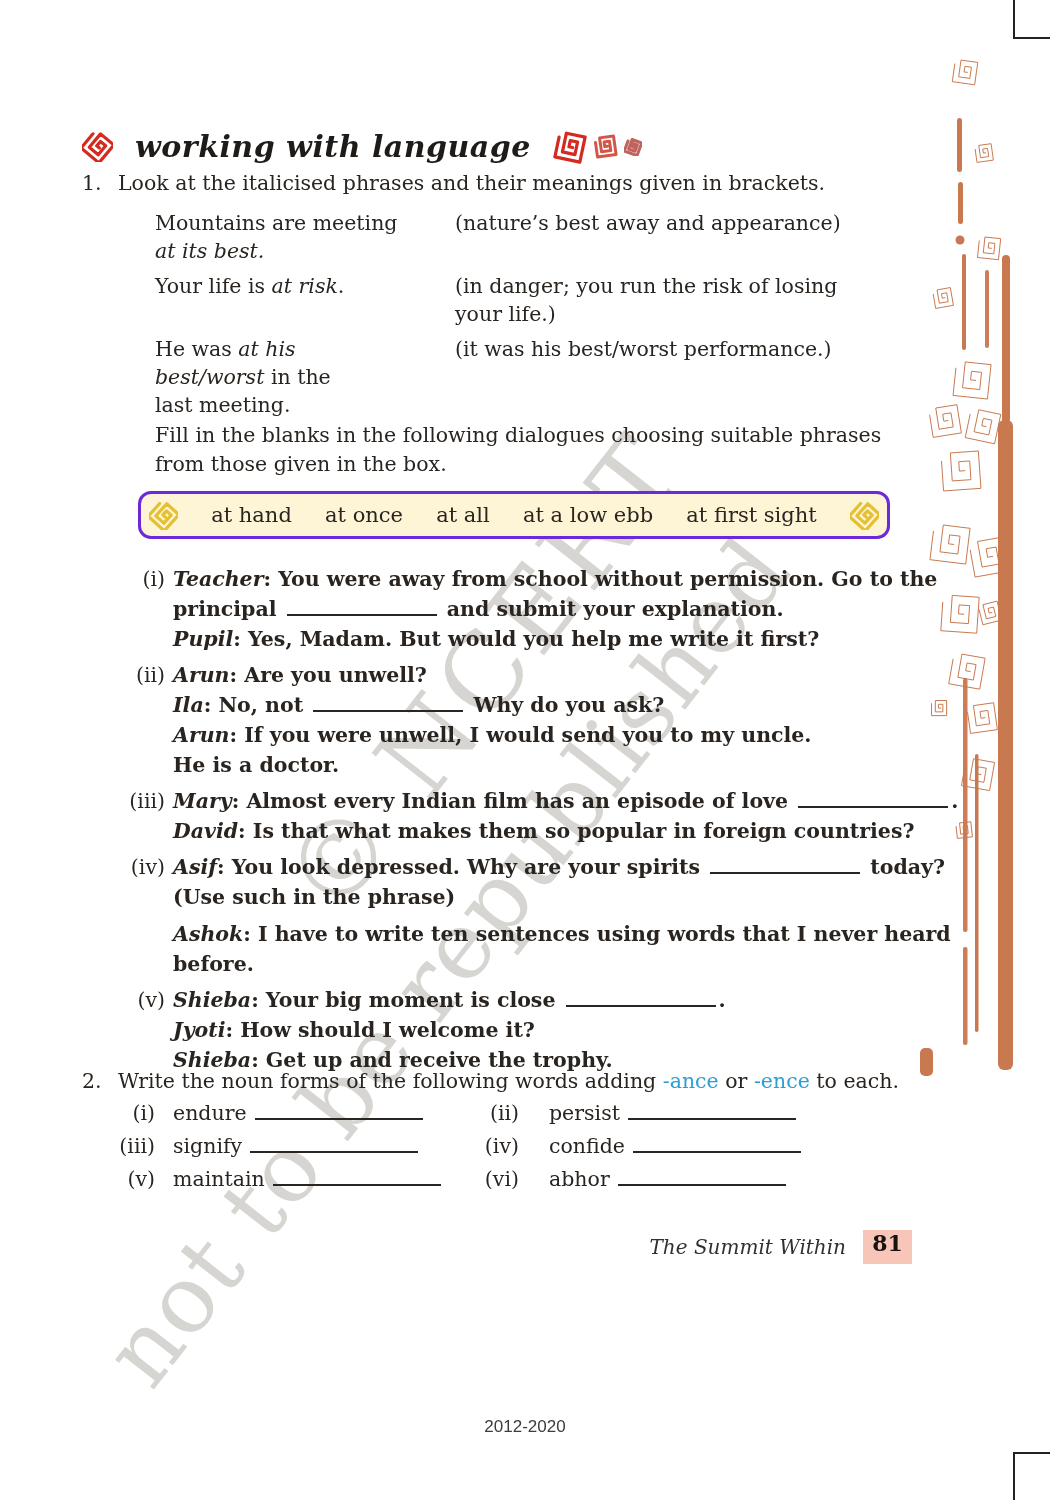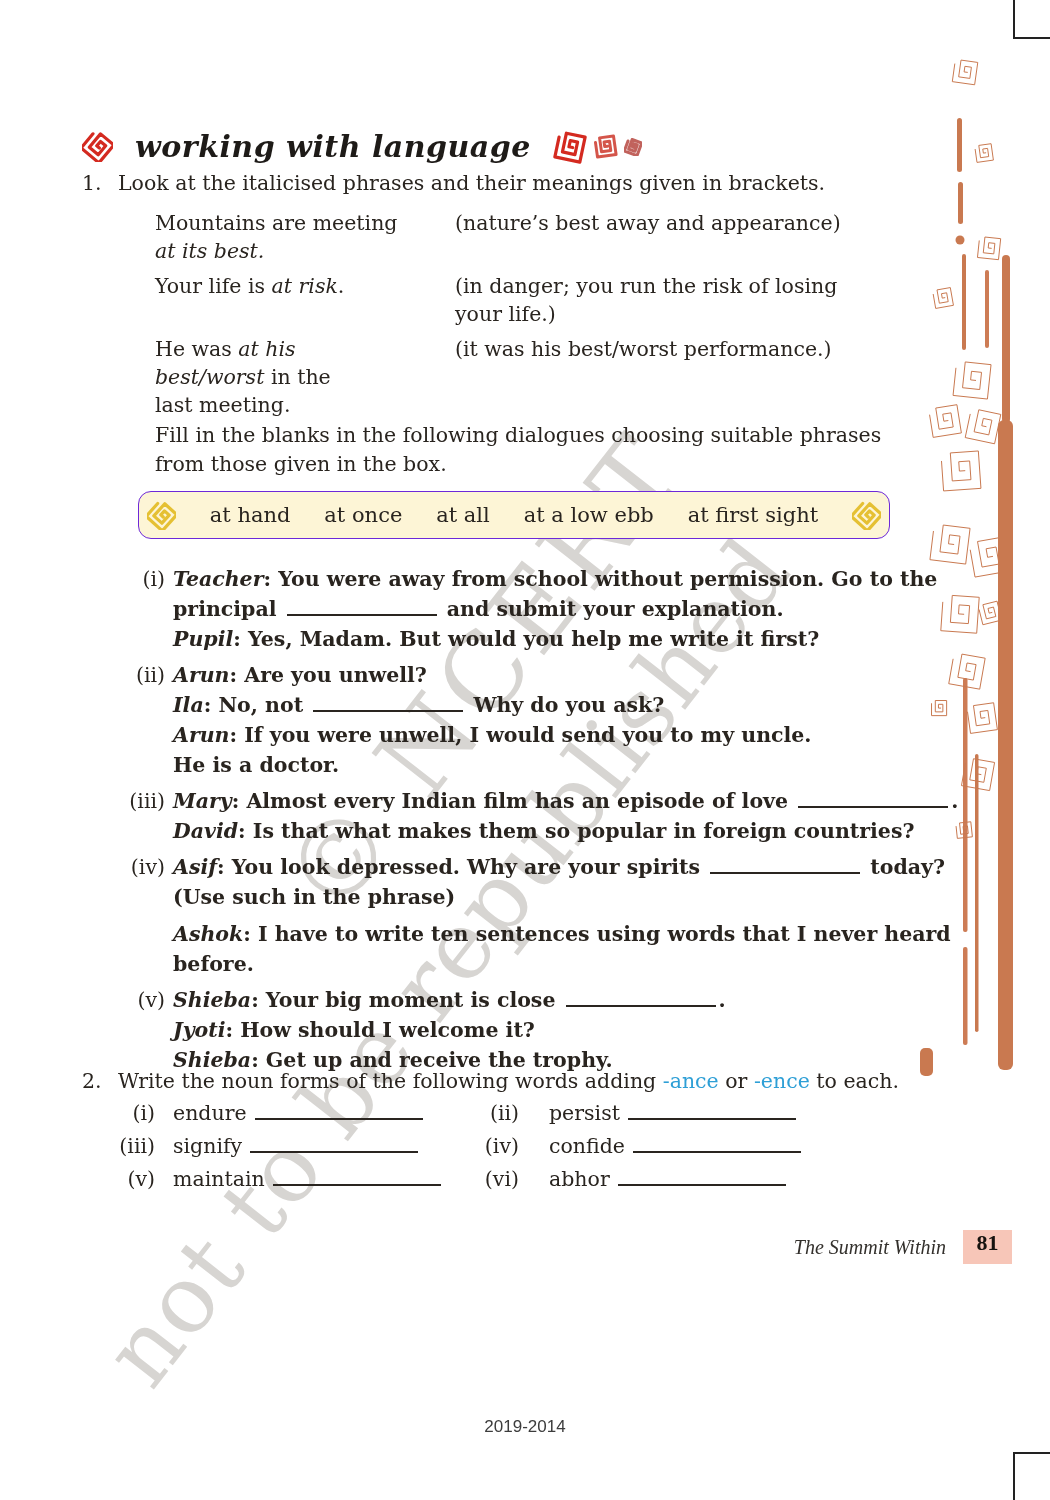--- a/index.html
+++ b/index.html
@@ -35,39 +35,39 @@
   .blue{color:#2e9fd6;}
   
   .examples{left:155px;top:209px;width:740px;}
   .exrow{display:flex;margin-bottom:7px;line-height:28px;}
   .excol1{width:300px;flex:none;white-space:nowrap;}
   .excol2{width:440px;white-space:nowrap;}
   
   .fill-note{left:155px;top:421px;line-height:29px;white-space:nowrap;}
   
   .phrase-box{left:138px;top:491px;width:752px;height:48px;box-sizing:border-box;
-              background:#fdf5d6;border:1px solid #6d28d9;border-radius:13px;
+              background:#fdf5d6;border:3px solid #6d28d9;border-radius:13px;
               display:flex;align-items:center;justify-content:space-between;
               padding:0 8px;font-size:21px;}
   
   .dialogues{left:82px;top:565px;width:830px;}
   .dlg{display:flex;margin-bottom:6px;}
   .dlg-num{width:83px;flex:none;text-align:right;padding-right:8px;line-height:29px;}
   .dlg-body{flex:1;font-weight:bold;}
   .dlg-line{white-space:nowrap;line-height:29px;margin-bottom:1px;}
   
   .ex2-grid{left:82px;top:1101px;}
   .x2row{display:flex;align-items:baseline;height:33px;white-space:nowrap;}
   .x2num1{width:73px;flex:none;text-align:right;}
   .x2cell1{width:290px;flex:none;padding-left:18px;}
   .x2num2{width:56px;flex:none;text-align:right;}
   .x2cell2{padding-left:30px;}
   
-  .footer{left:0;top:1230px;width:1012px;display:flex;justify-content:flex-end;
-          align-items:center;gap:17px;font-family:Liberation Serif, serif;}
+  .footer{left:0;top:1230px;width:912px;display:flex;justify-content:flex-end;
+          align-items:center;gap:17px;}
   .chapter{font-style:italic;font-size:20px;color:#33302c;}
   .pagebox{width:49px;height:34px;background:#f7c6b8;display:flex;
            justify-content:center;font-weight:bold;font-size:22px;color:#17130f;}
   .year{left:0;top:1417px;width:1050px;text-align:center;
         font-family:"Liberation Sans",sans-serif;font-size:17px;color:#3c3c3c;}
   
   .border-art{position:absolute;left:903px;top:42px;z-index:1;}
 </style>
 </head>
 <body>
@@ -269,16 +269,16 @@
       </div>
     </div>
 
     <div class="abs footer">
       <span class="chapter">The Summit Within</span>
       <span class="pagebox">
           <span>81</span>
         </span>
     </div>
 
-    <div class="abs year">2019-2014</div>
+    <div class="abs year">2012-2020</div>
 
   </div>
 </div>
 
 </body></html>

